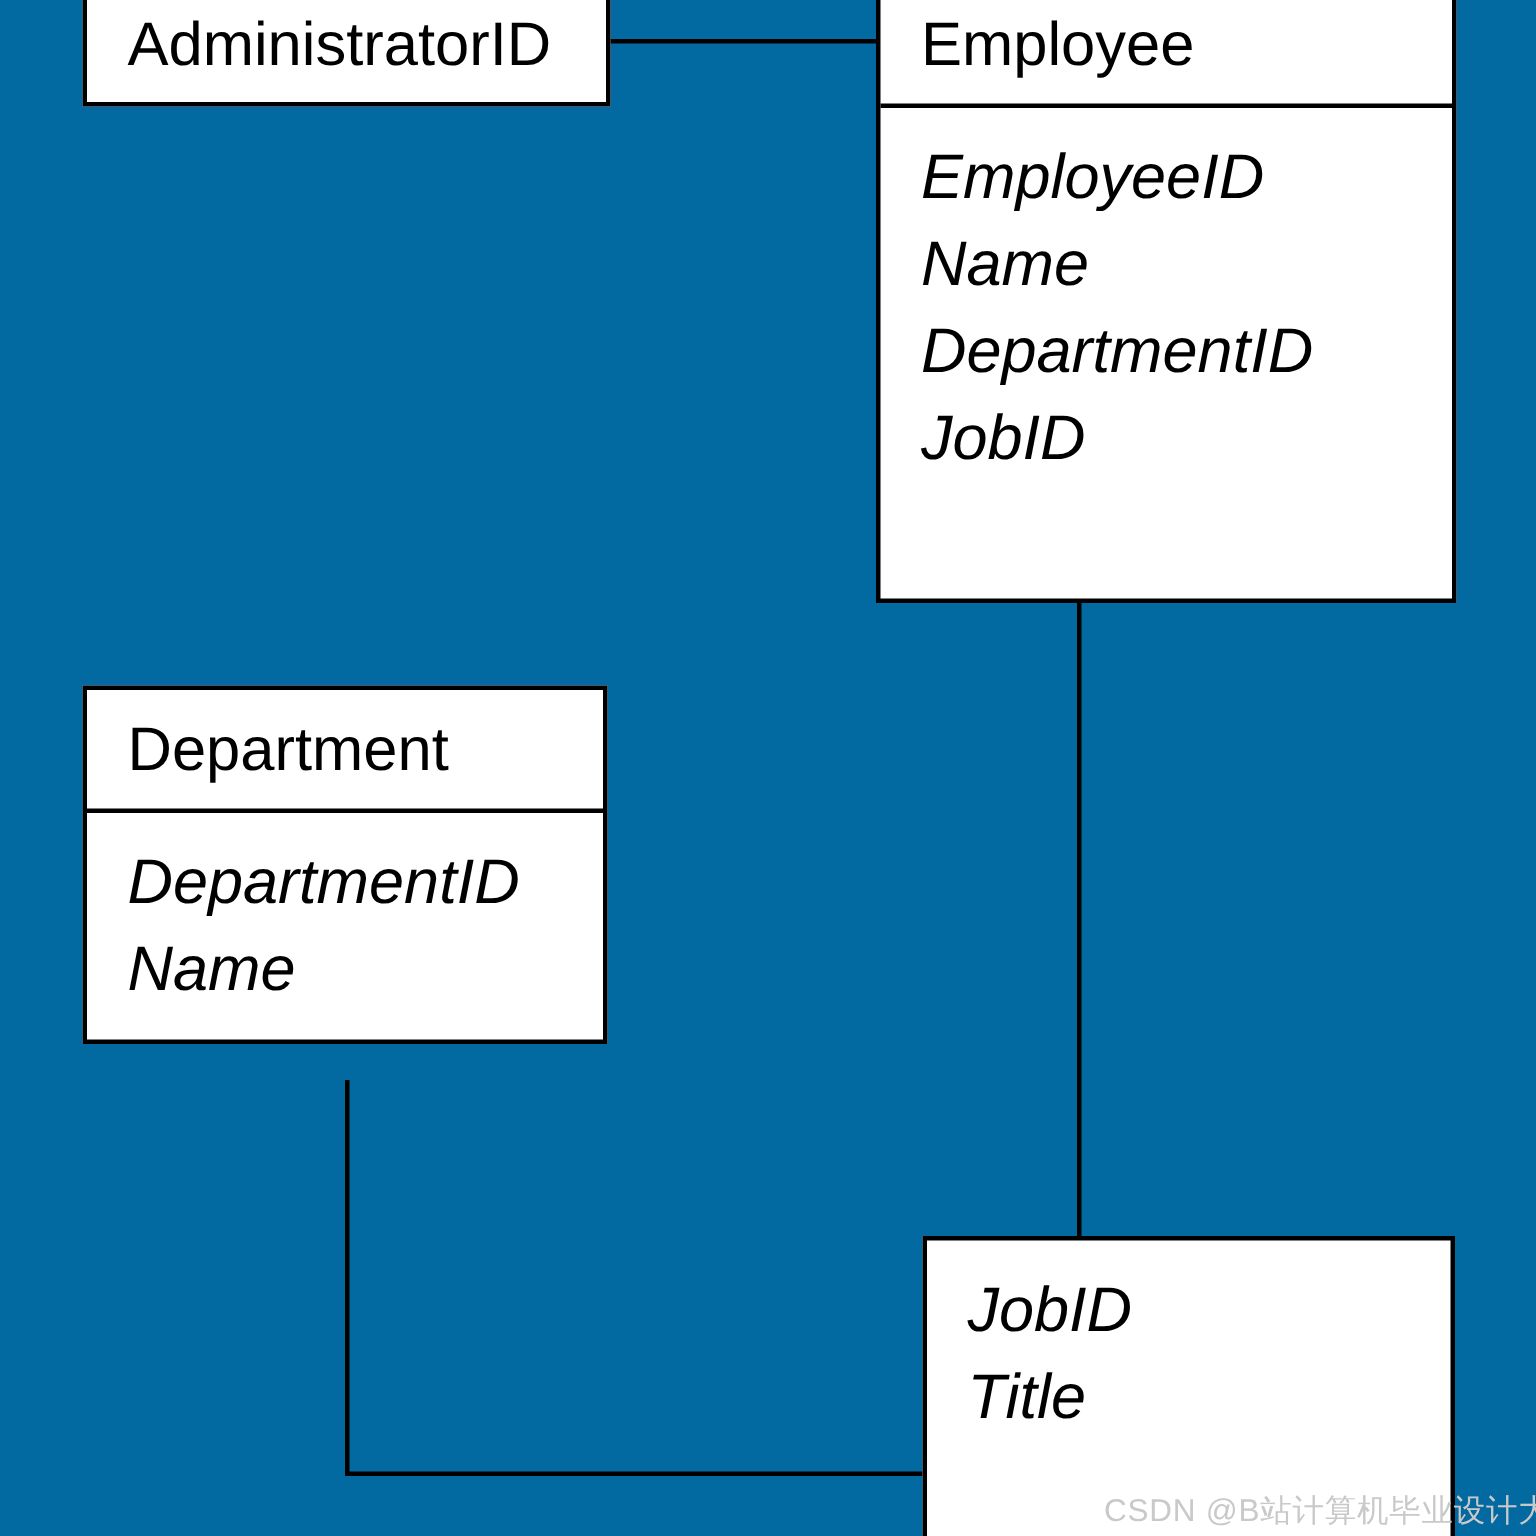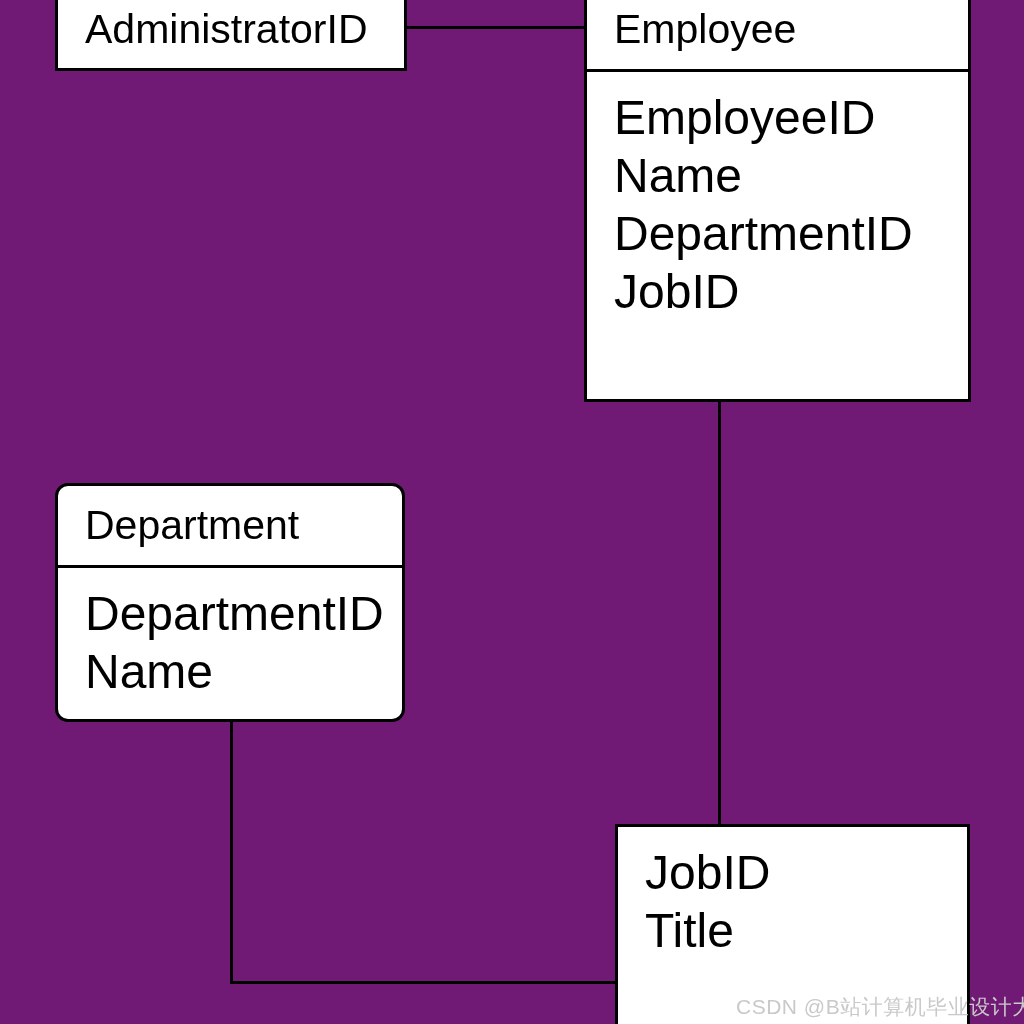--- a/index.html
+++ b/index.html
@@ -4,21 +4,21 @@
 <style>
   html, body {
     margin: 0;
     padding: 0;
     background: #ffffff;
   }
   .canvas {
     position: relative;
     width: 1024px;
     height: 1024px;
-    background: #701a75;
+    background: #0369a1;
     overflow: hidden;
     font-family: "Liberation Sans", "DejaVu Sans", sans-serif;
     color: #000000;
   }
   
   .entity {
     position: absolute;
     box-sizing: border-box;
     border: 3px solid #000000;
     background: #ffffff;
@@ -34,27 +34,28 @@
   }
   .entity-title.with-divider {
     border-bottom: 3px solid #000000;
   }
   .entity-fields {
     padding: 17px 0 0 27px;
   }
   .field {
     height: 58px;
     line-height: 58px;
-    font-size: 48px;
+    font-size: 42px;
     white-space: nowrap;
+    font-style: italic;
   }
   #entity-admin        { left: 55px;  top: -13px; width: 352px; height: 84px; }
   #entity-admin .entity-title { height: 78px; }
   #entity-employee     { left: 584px; top: -13px; width: 387px; height: 415px; }
-  #entity-department   { left: 55px;  top: 483px; width: 350px; height: 239px; border-radius: 13px; }
+  #entity-department   { left: 55px;  top: 457px; width: 350px; height: 239px; }
   #entity-job          { left: 615px; top: 824px; width: 355px; height: 245px; }
   
   .rel {
     position: absolute;
     background: #000000;
   }
   #rel-admin-employee    { left: 405px; top: 26px;  width: 180px; height: 3px; }
   #rel-employee-job      { left: 718px; top: 400px; width: 3px;   height: 427px; }
   #rel-department-job-v  { left: 230px; top: 720px; width: 3px;   height: 264px; }
   #rel-department-job-h  { left: 230px; top: 981px; width: 387px; height: 3px; }

